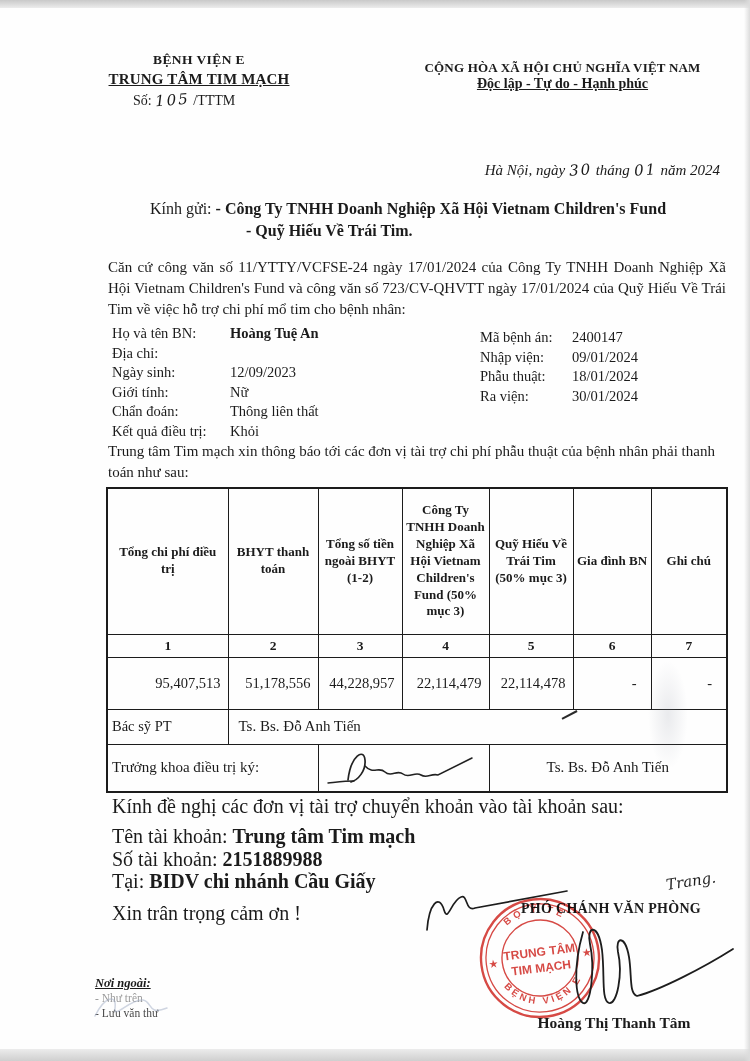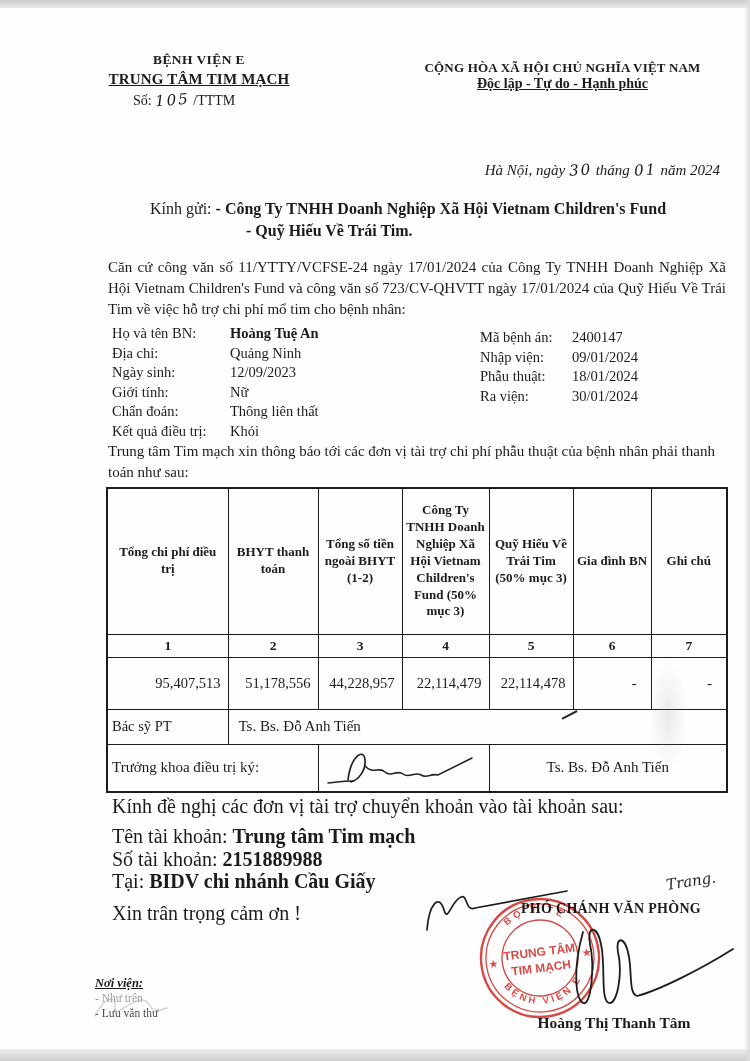--- a/index.html
+++ b/index.html
@@ -123,21 +123,20 @@
   <div class="intro">Căn cứ công văn số 11/YTTY/VCFSE-24 ngày 17/01/2024 của Công Ty TNHH Doanh Nghiệp Xã Hội Vietnam Children's Fund và công văn số 723/CV-QHVTT ngày 17/01/2024 của Quỹ Hiếu Về Trái Tim về việc hỗ trợ chi phí mổ tim cho bệnh nhân:</div>
 
   <div class="patient">
     <div class="p-col-left">
       <div class="p-row">
           <span class="p-lbl">Họ và tên BN:</span>
           <span class="p-val bold">Hoàng Tuệ An</span>
         </div>
       <div class="p-row">
           <span class="p-lbl">Địa chỉ:</span>
-          <span class="p-val">Quảng Ninh</span>
         </div>
       <div class="p-row">
           <span class="p-lbl">Ngày sinh:</span>
           <span class="p-val">12/09/2023</span>
         </div>
       <div class="p-row">
           <span class="p-lbl">Giới tính:</span>
           <span class="p-val">Nữ</span>
         </div>
       <div class="p-row">
@@ -266,21 +265,21 @@
     <text x="47" y="4" font-size="11" fill="#d43a35" text-anchor="middle">★</text>
   </svg>
 
   <svg class="sig-overlay" viewBox="0 0 330 175">
     <path d="M12,58 C14,32 24,21 29,38 C33,51 36,29 46,25 C53,22 50,40 60,36 L152,19" fill="none" stroke="#1d1d1d" stroke-width="1.7" stroke-linecap="round"></path>
     <path d="M168,60 C158,95 160,126 168,131 C176,135 180,95 175,72 C171,54 183,50 187,78 C190,103 186,128 194,131 C202,133 208,102 203,80 C200,65 210,62 214,85 C217,103 214,122 222,124 C245,118 288,96 318,77" fill="none" stroke="#1d1d1d" stroke-width="1.8" stroke-linecap="round"></path>
     <text class="hand-note" x="252" y="18" font-size="15" fill="#1d1d1d" transform="rotate(-9 252 18)">Trang.</text>
   </svg>
 
   <div class="footer">
-    <div class="f-lbl">Nơi viện:</div>
+    <div class="f-lbl">Nơi ngoài:</div>
     <div class="f-item faint">- Như trên</div>
     <div class="f-item">- Lưu văn thư</div>
     <svg class="f-scribble" width="95" height="42" viewBox="0 0 95 42">
       <path d="M8,30 C18,10 30,8 28,22 C26,34 44,12 56,14 C66,16 60,30 80,22" fill="none" stroke="#a8b2c8" stroke-width="1.5" opacity="0.55" stroke-linecap="round"></path>
     </svg>
   </div>
 
   <div class="edge-bottom"></div>
   <div class="edge-right"></div>
 </div>

